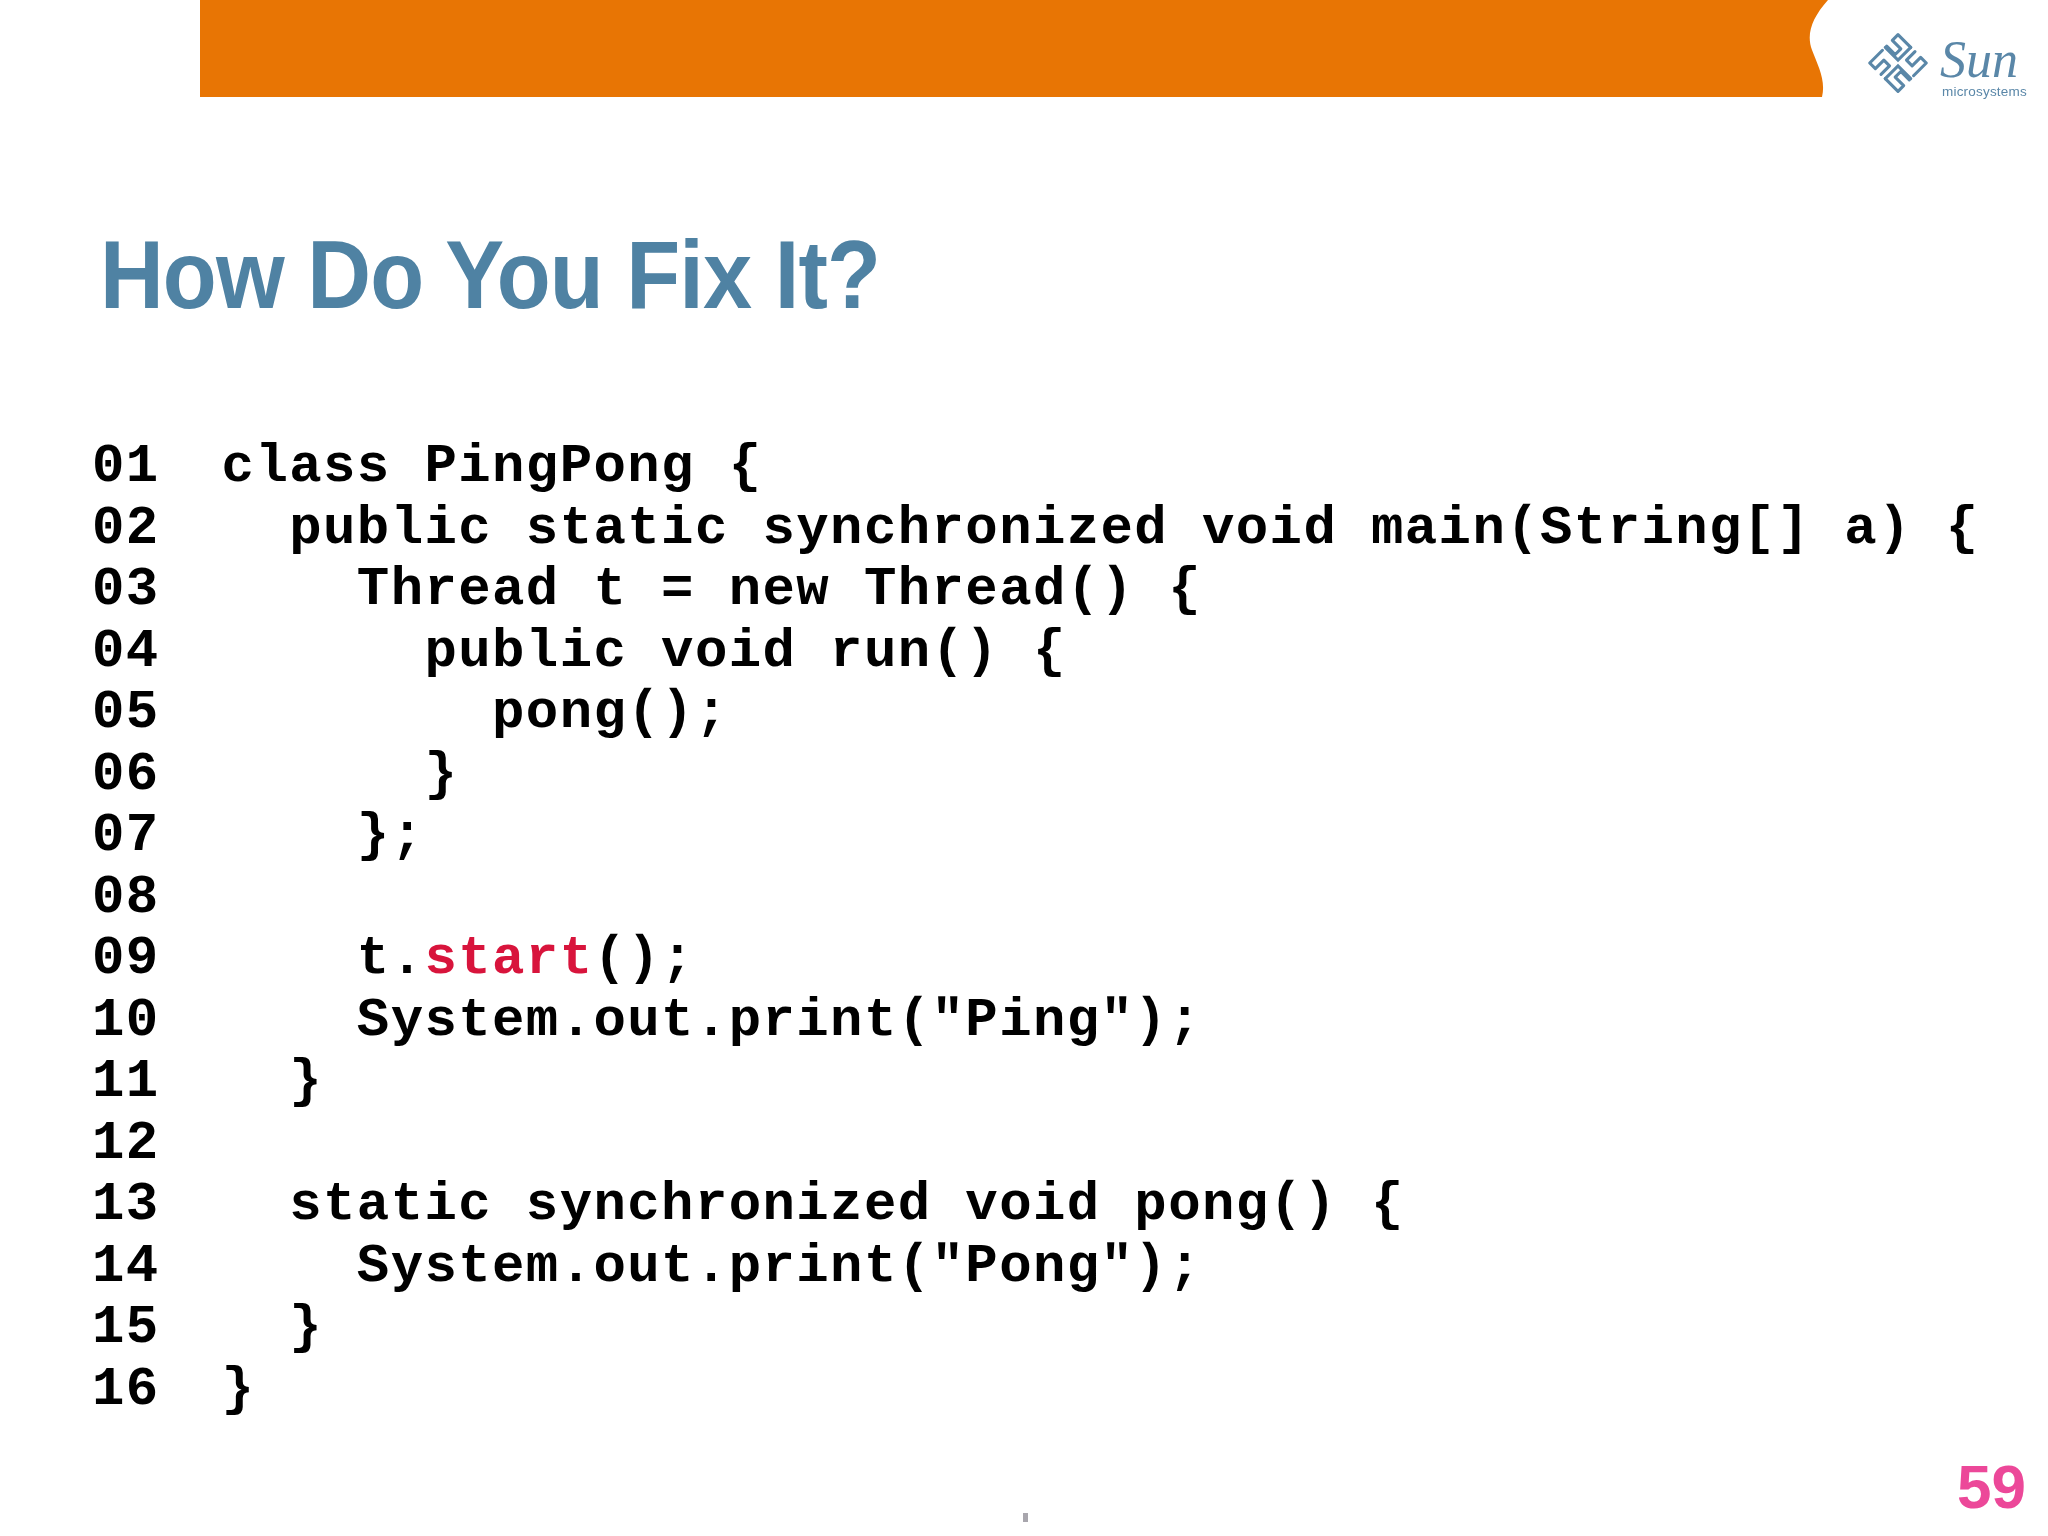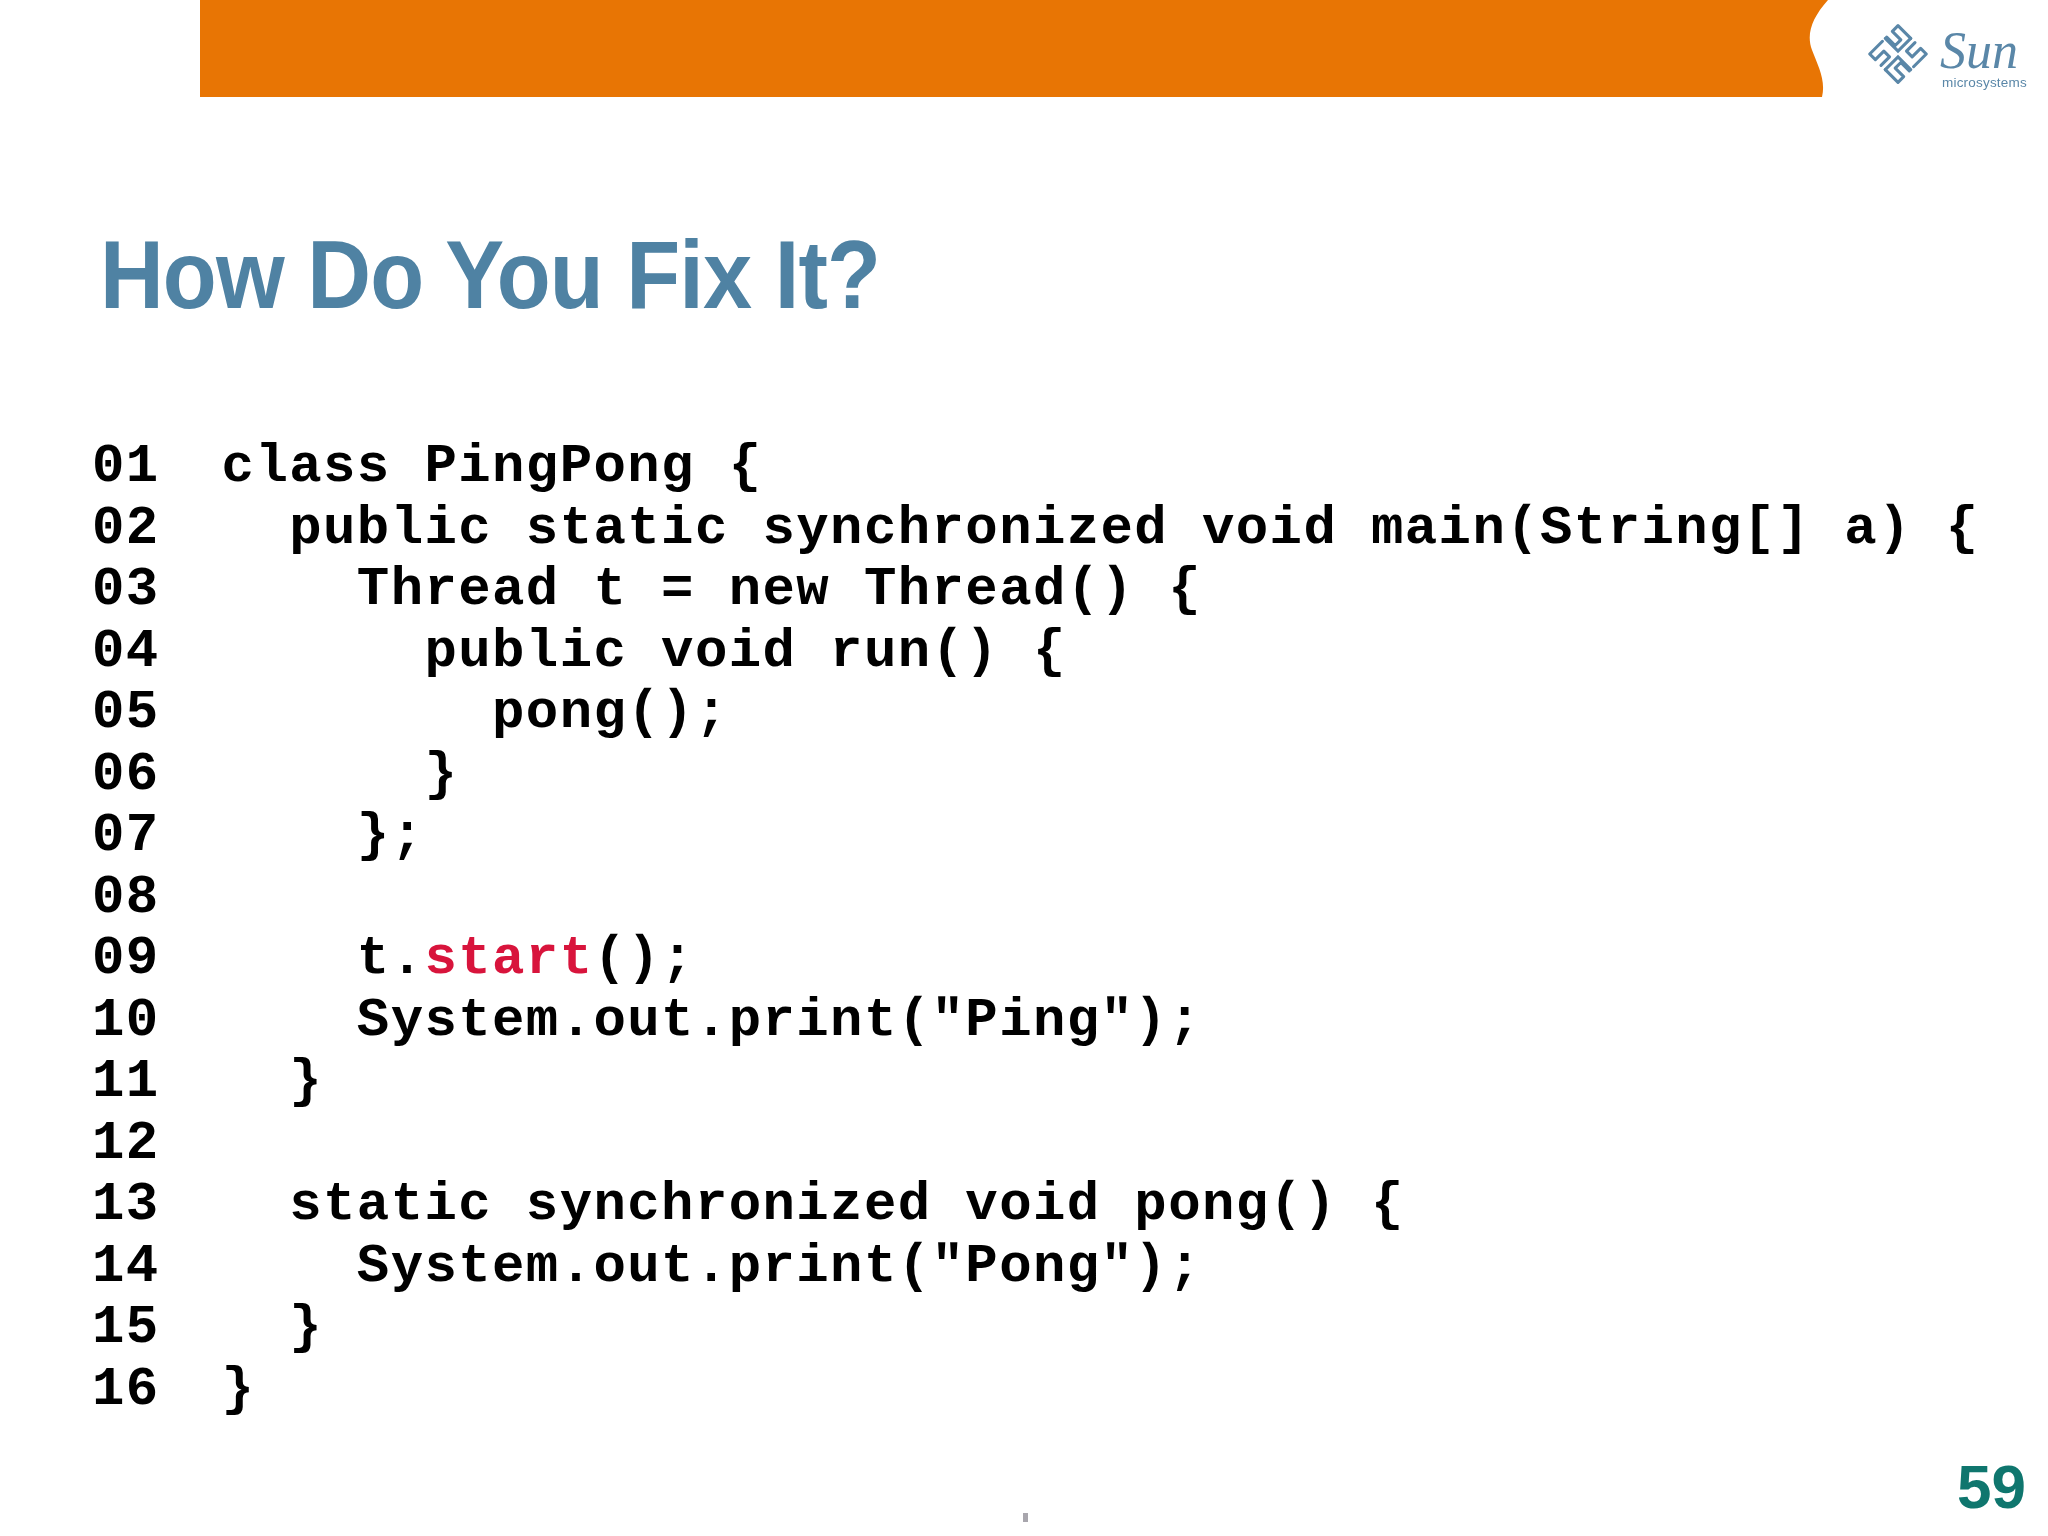--- a/index.html
+++ b/index.html
@@ -23,21 +23,21 @@
     top: 0;
     width: 2048px;
     height: 110px;
     pointer-events: none;
   }
 
   
   #sun-logo {
     position: absolute;
     left: 1862px;
-    top: 14px;
+    top: 23px;
     width: 180px;
     height: 84px;
   }
 
   
   #slide-title {
     position: absolute;
     left: 100px;
     top: 158px;
     color: #4f82a3;
@@ -80,21 +80,21 @@
   }
 
   
   #page-number {
     position: absolute;
     right: 22px;
     bottom: 18px;
     font-family: "Liberation Sans", sans-serif;
     font-size: 62px;
     font-weight: bold;
-    color: #0f766e;
+    color: #ec4899;
     line-height: 1;
   }
 
   
   #footer-mark {
     position: absolute;
     left: 1023px;
     top: 1513px;
     width: 5px;
     height: 9px;

